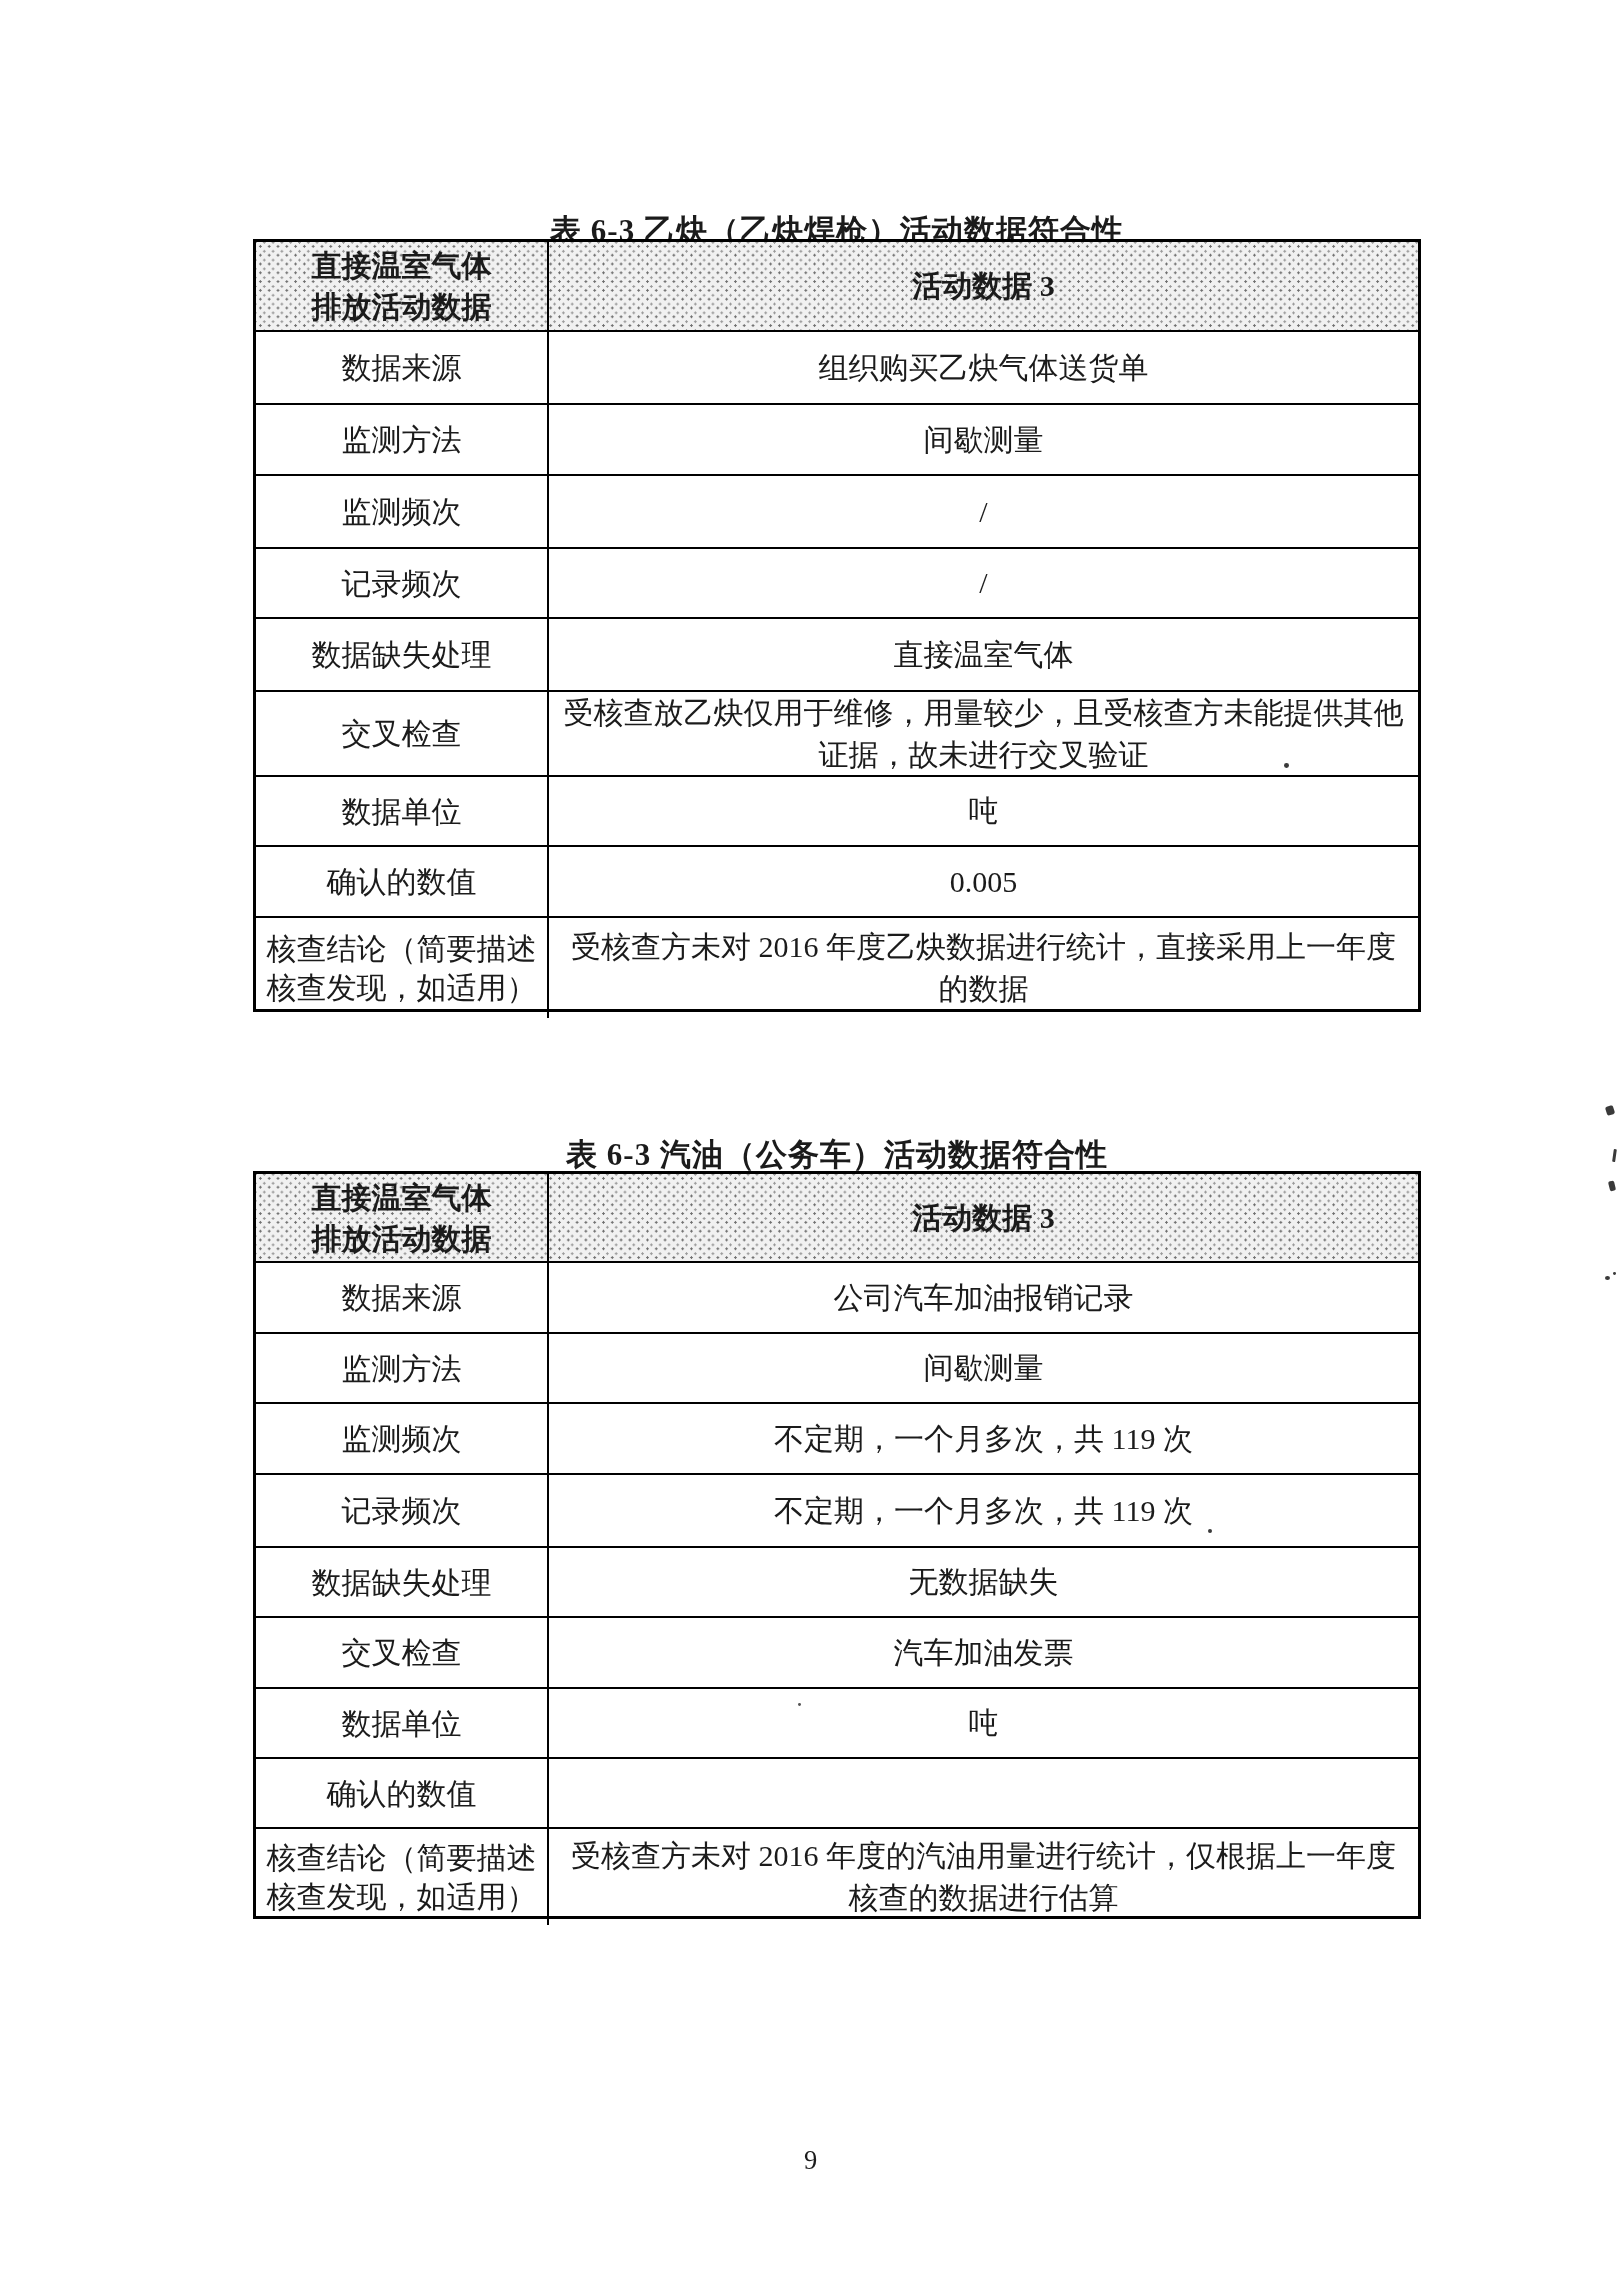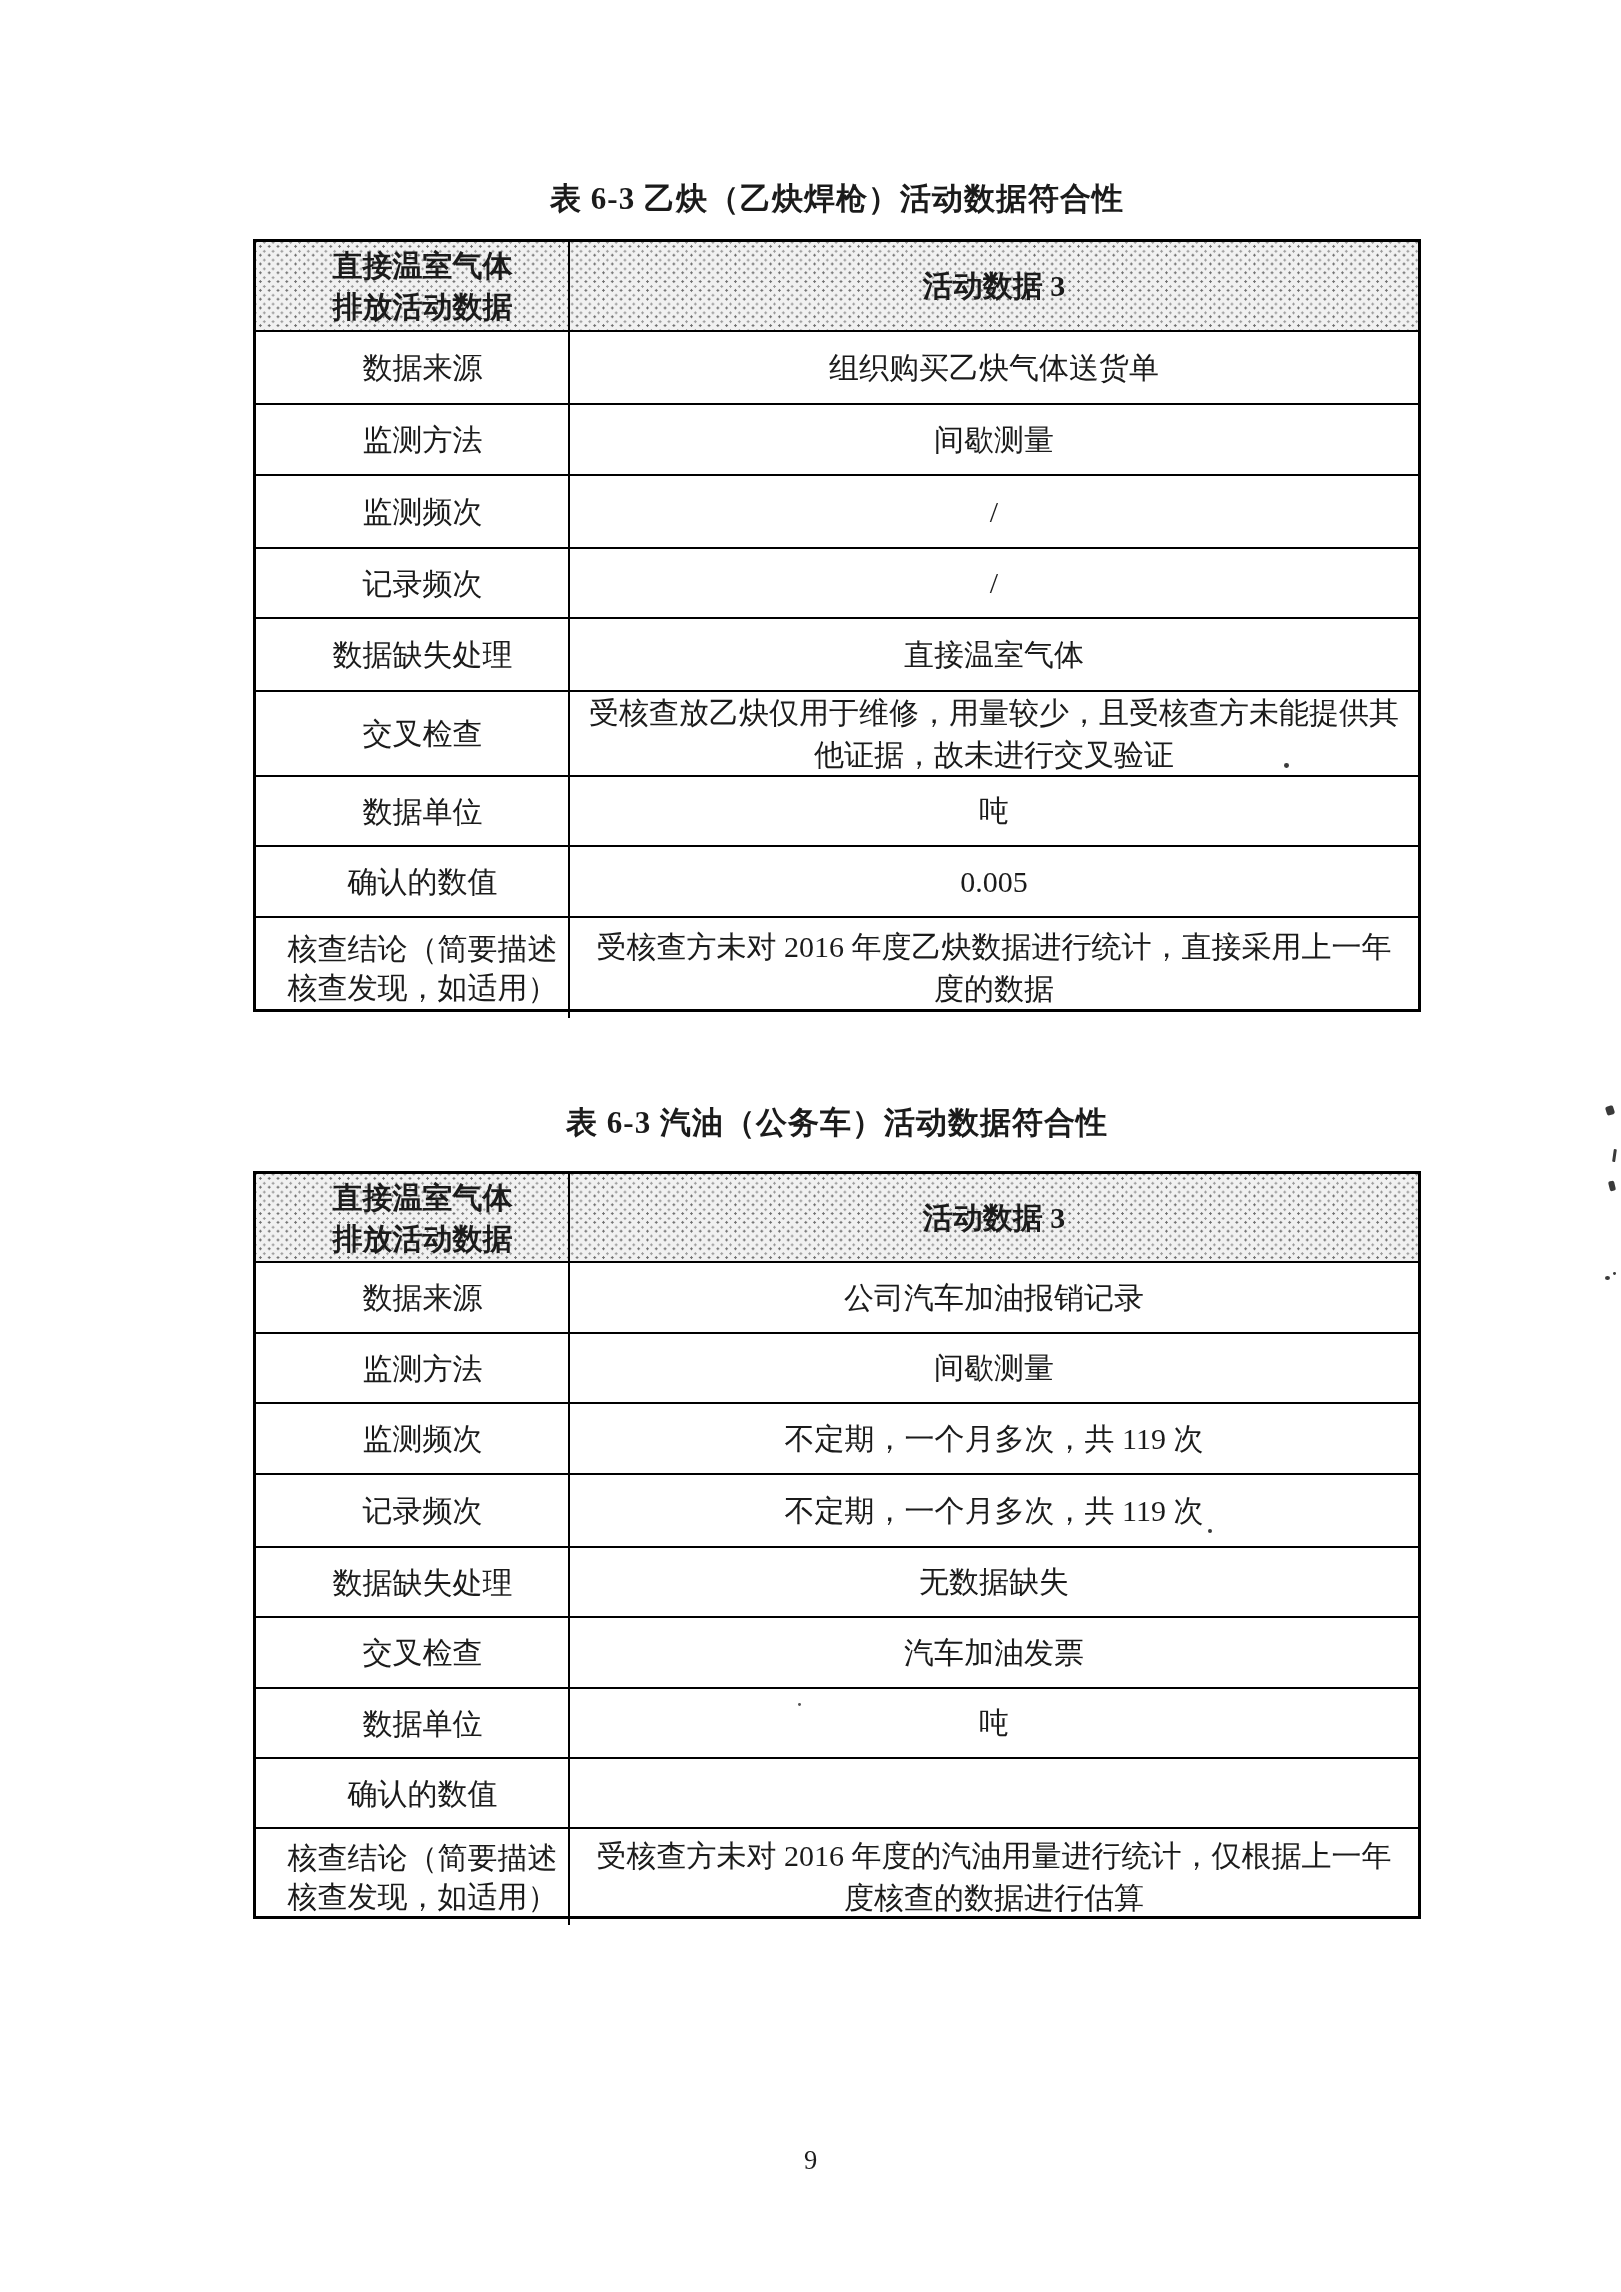--- a/index.html
+++ b/index.html
@@ -18,37 +18,37 @@
   }
   .table-title {
     position: absolute;
     left: 253px;
     width: 1168px;
     text-align: center;
     font-size: 31px;
     font-weight: bold;
     letter-spacing: 1px;
     white-space: nowrap;
+    margin-top: 32px;
   }
   .doc-table {
     position: absolute;
     left: 253px;
     width: 1168px;
     box-sizing: border-box;
     border: 3.9px solid #000;
     display: flex;
     flex-direction: column;
     background: #ffffff;
   }
   .trow {
     display: flex;
     flex: 0 0 auto;
     box-sizing: border-box;
     border-top: 2.9px solid #000;
-    padding-left: 21px;
   }
   .trow:first-child { border-top: none; }
   .cell {
     box-sizing: border-box;
     display: flex;
     align-items: center;
     justify-content: center;
     text-align: center;
     font-size: 30px;
     line-height: 42px;

